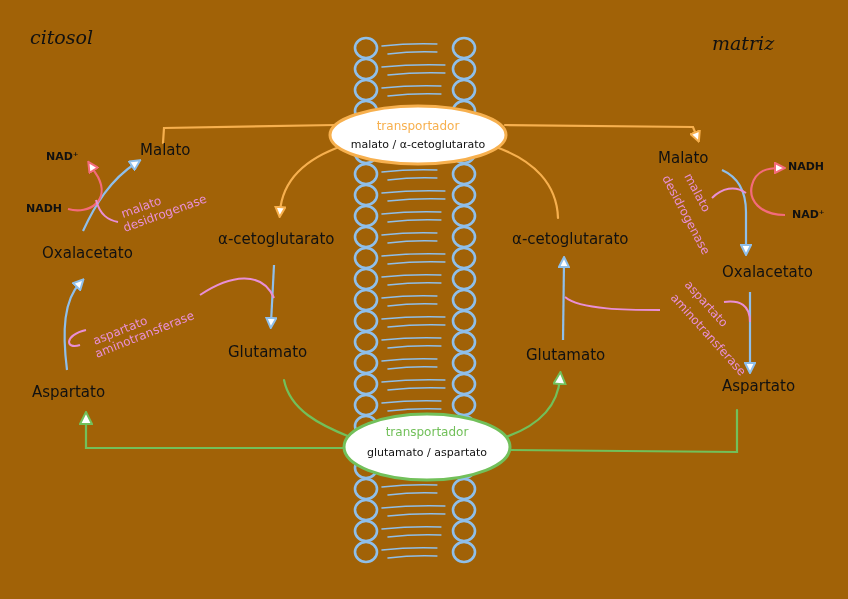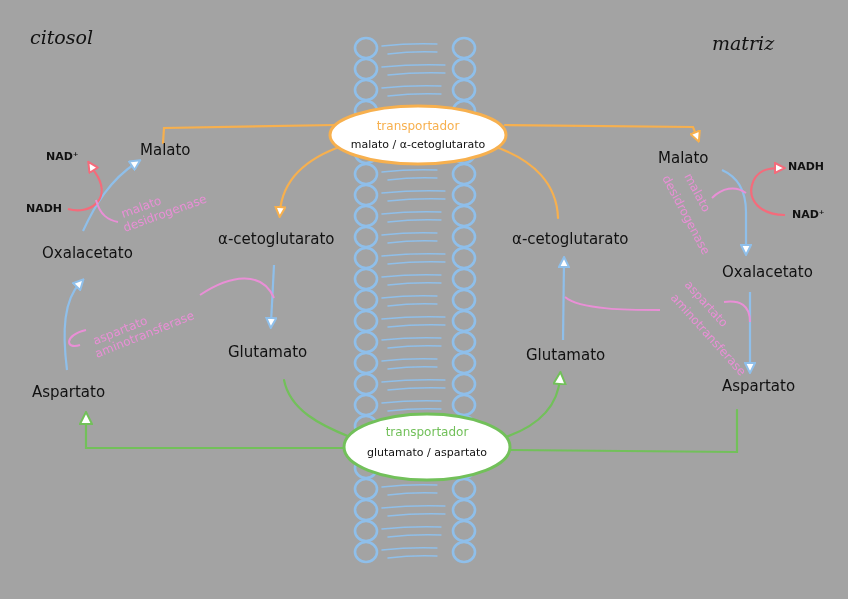--- a/index.html
+++ b/index.html
@@ -1,16 +1,16 @@
 <!DOCTYPE html>
 <html><head>
   <meta charset="utf-8">
   <style>
     html, body { margin: 0; padding: 0; background: #ffffff; }
-    #stage { position: relative; width: 848px; height: 599px; overflow: hidden; background: #a3a3a3; }
+    #stage { position: relative; width: 848px; height: 599px; overflow: hidden; background: #a16207; }
     svg { position: absolute; left: 0; top: 0; }
     .lbl { font-family: "DejaVu Sans", sans-serif; fill: #111111; }
     .region { font-family: "DejaVu Serif", serif; font-style: italic; font-size: 19px; fill: #111; }
     .metab { font-size: 15px; }
     .cof { font-size: 11px; font-weight: bold; }
     .enz { font-family: "DejaVu Sans", sans-serif; font-size: 12px; }
     .tr-title { font-family: "DejaVu Sans", sans-serif; font-size: 12px; }
     .tr-sub { font-family: "DejaVu Sans", sans-serif; font-size: 11px; fill: #111; }
   </style>
 </head>

